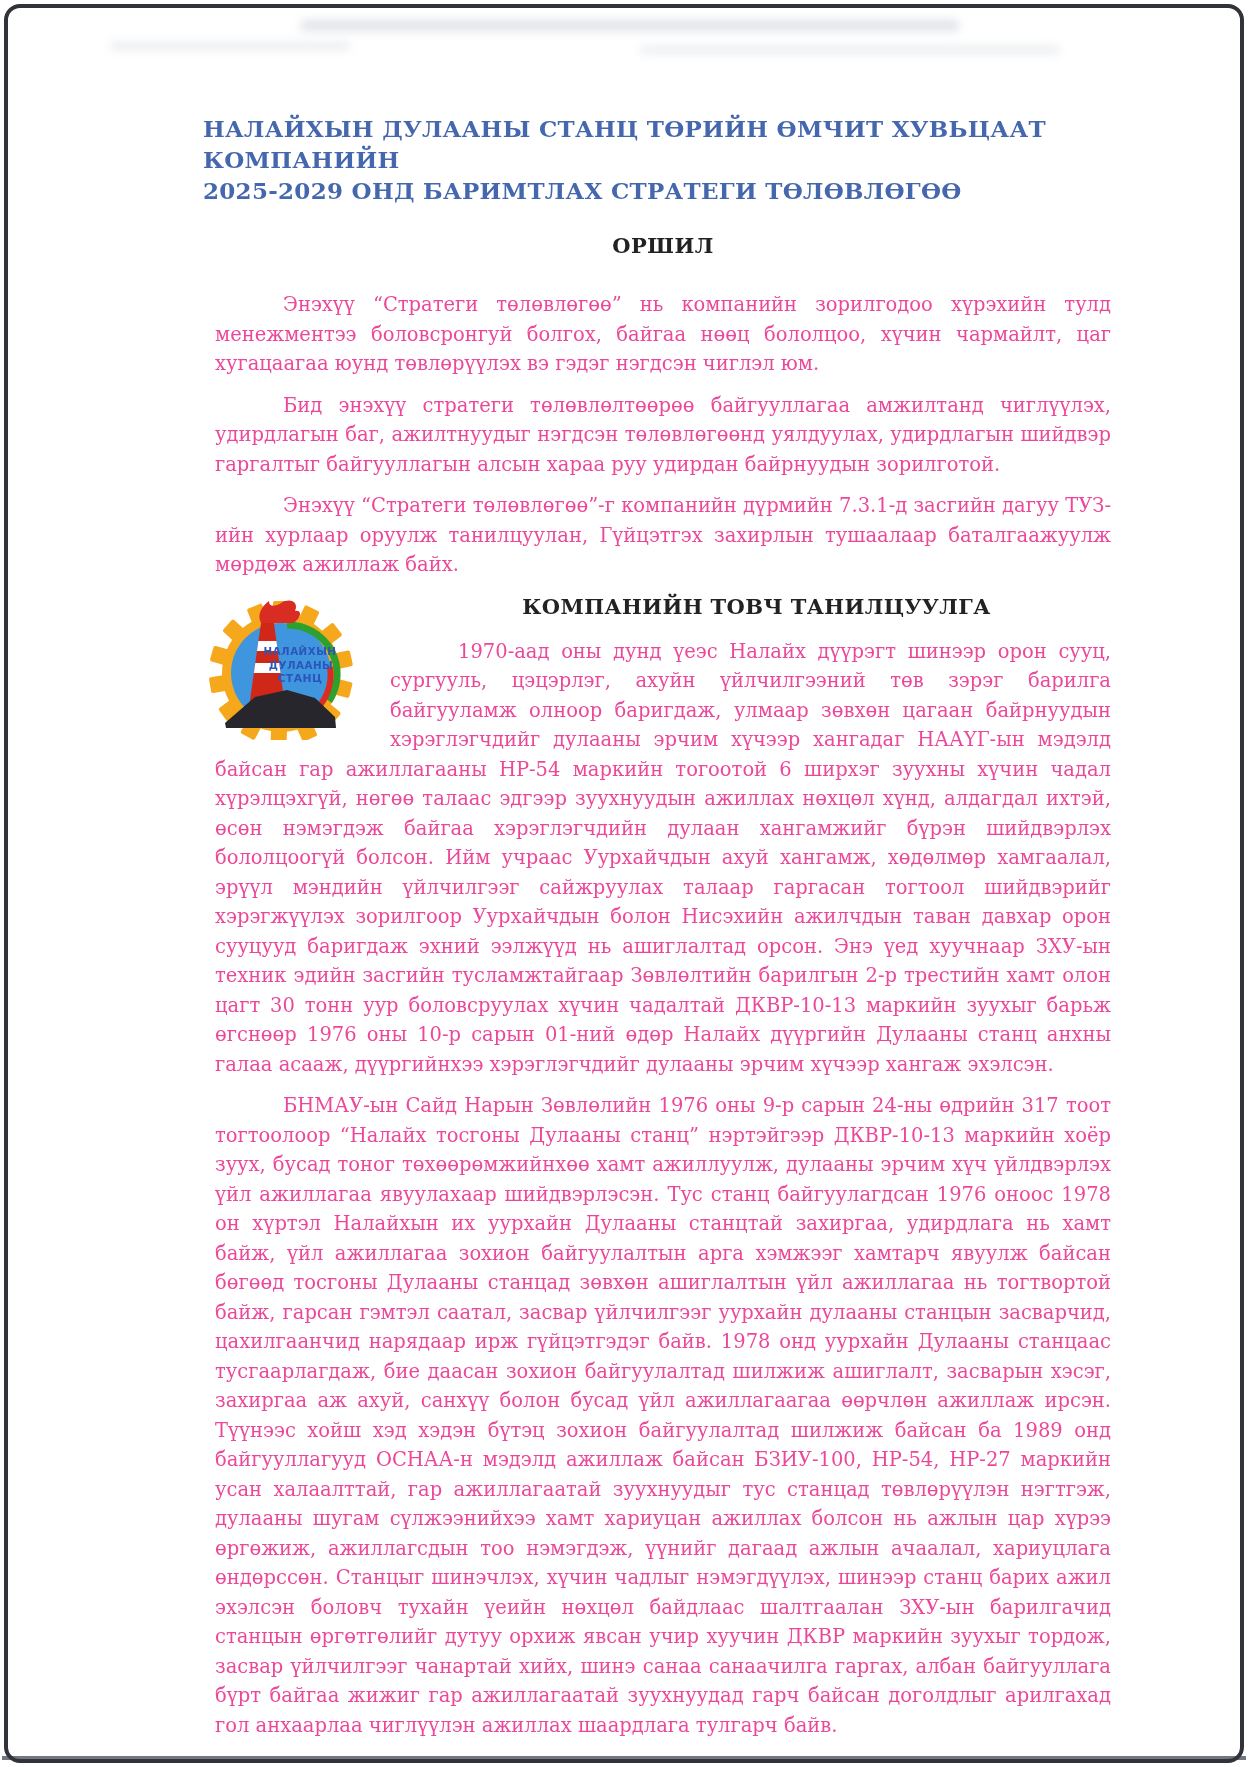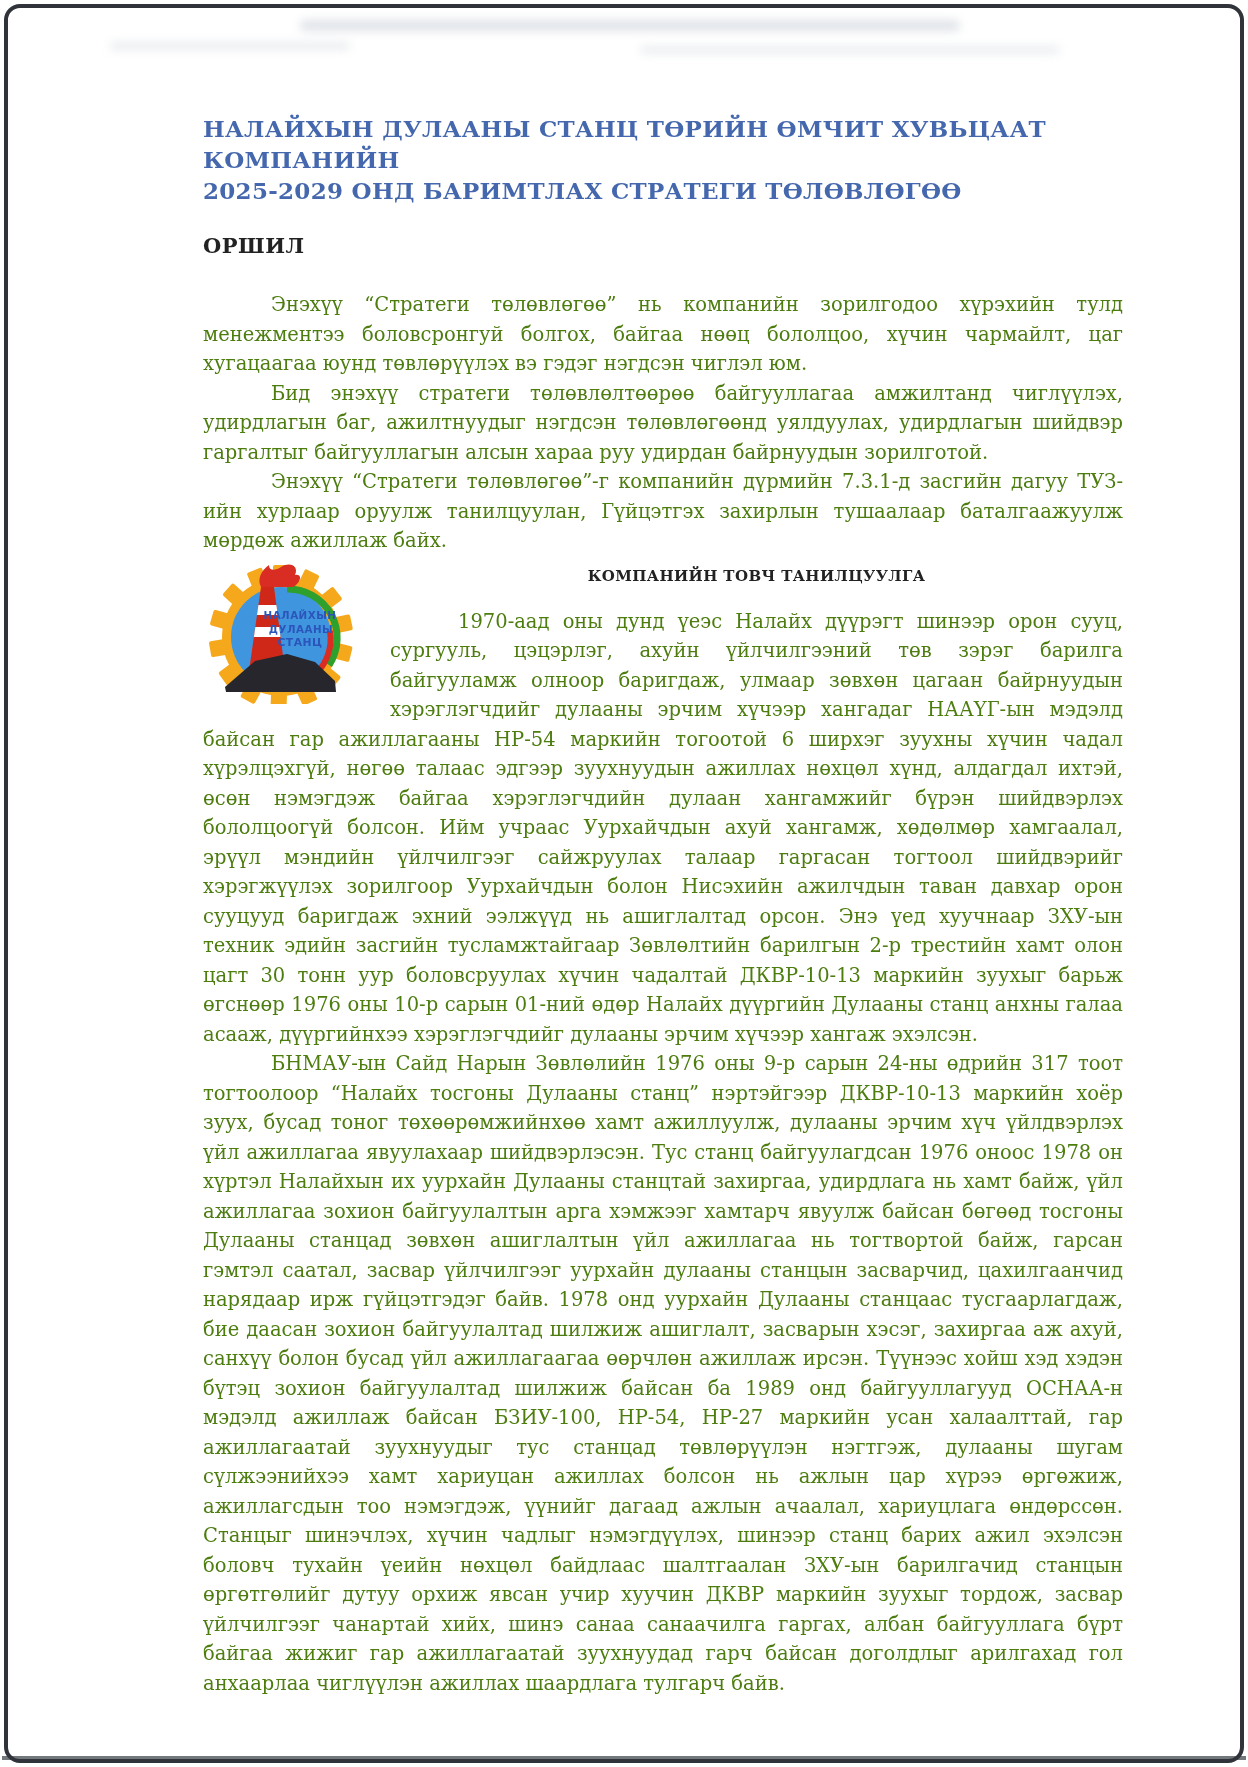--- a/index.html
+++ b/index.html
@@ -35,33 +35,33 @@
   .doc-title {
     text-align:left;
     color:var(--title-blue,#4467ad);
     font-weight:bold;
     font-size:23px; line-height:31px;
     letter-spacing:.3px;
   }
   .h-orshil {
     margin:26px 0 0 0;
     font-size:21px; line-height:28px; font-weight:bold;
-    color:#222; letter-spacing:.5px;
+    color:#222; letter-spacing:.5px;text-align:center;
   }
   .para {
-    margin:0; text-align:justify;
+    margin:12px; text-align:justify;
     font-size:19.5px; line-height:29.5px;
-    color:#4d7c0f;
+    color:#ec4899;
   }
   .para.indent { text-indent:68px; }
   .para.first { margin-top:30px; }
   .h-company {
     margin:6px 0 16px 0;
     text-align:center;
-    font-size:15px; line-height:29px; font-weight:bold;
+    font-size:21px; line-height:29px; font-weight:bold;
     color:#222; letter-spacing:.4px;
   }
   .logo-float {
     float:left;
     width:160px; height:145px;
     margin:3px 27px 15px 0;
   }
   
   .lg-gear  { fill:var(--logo-gear,#f6a81c); }
   .lg-sky   { fill:var(--logo-sky,#3f96df); }

